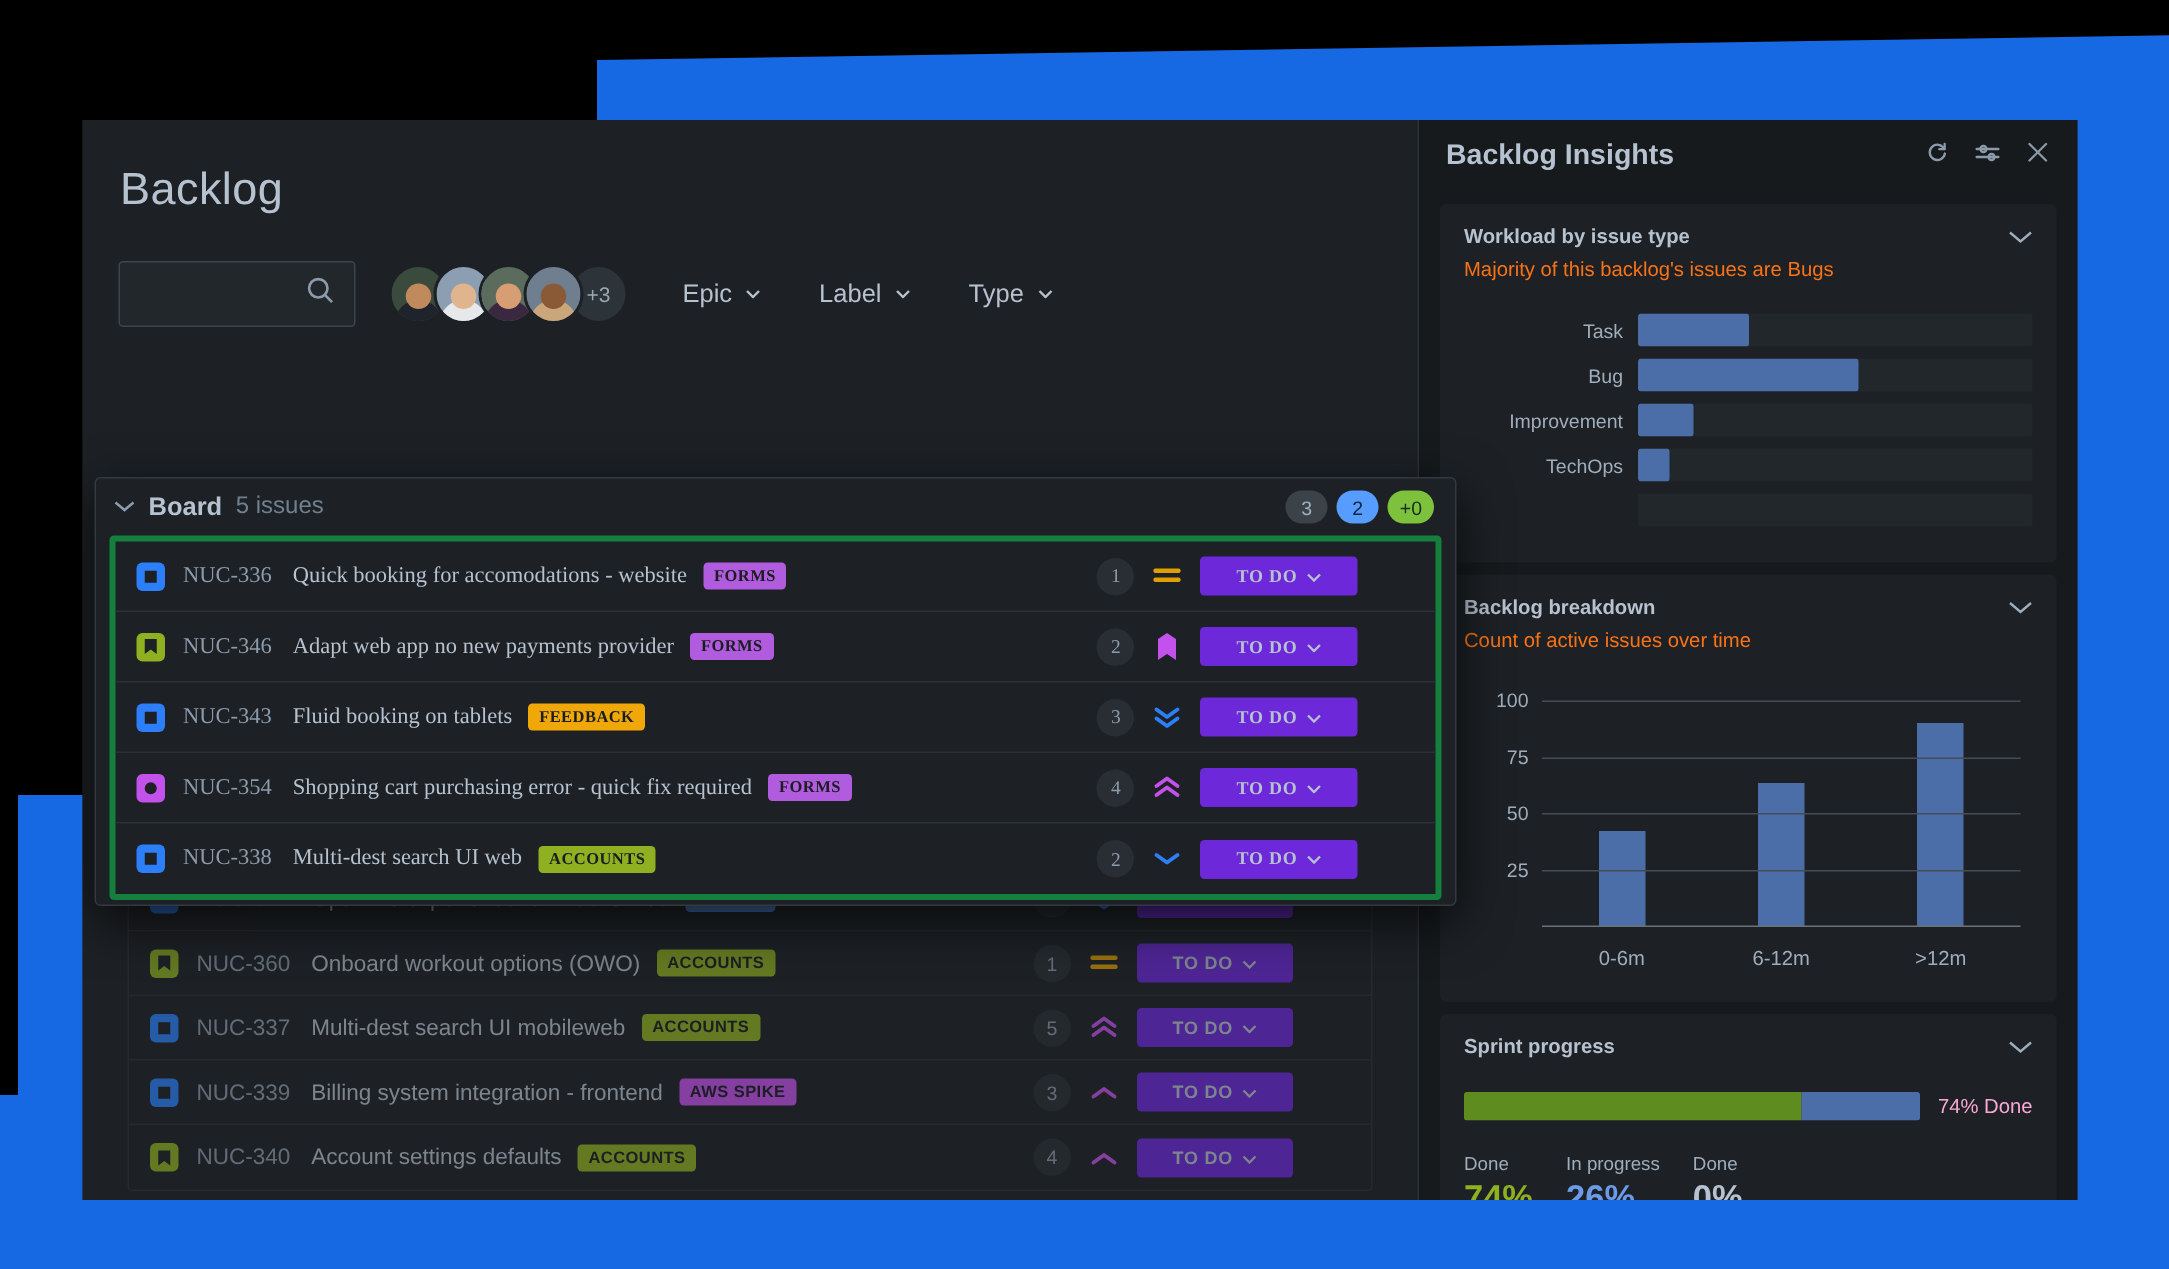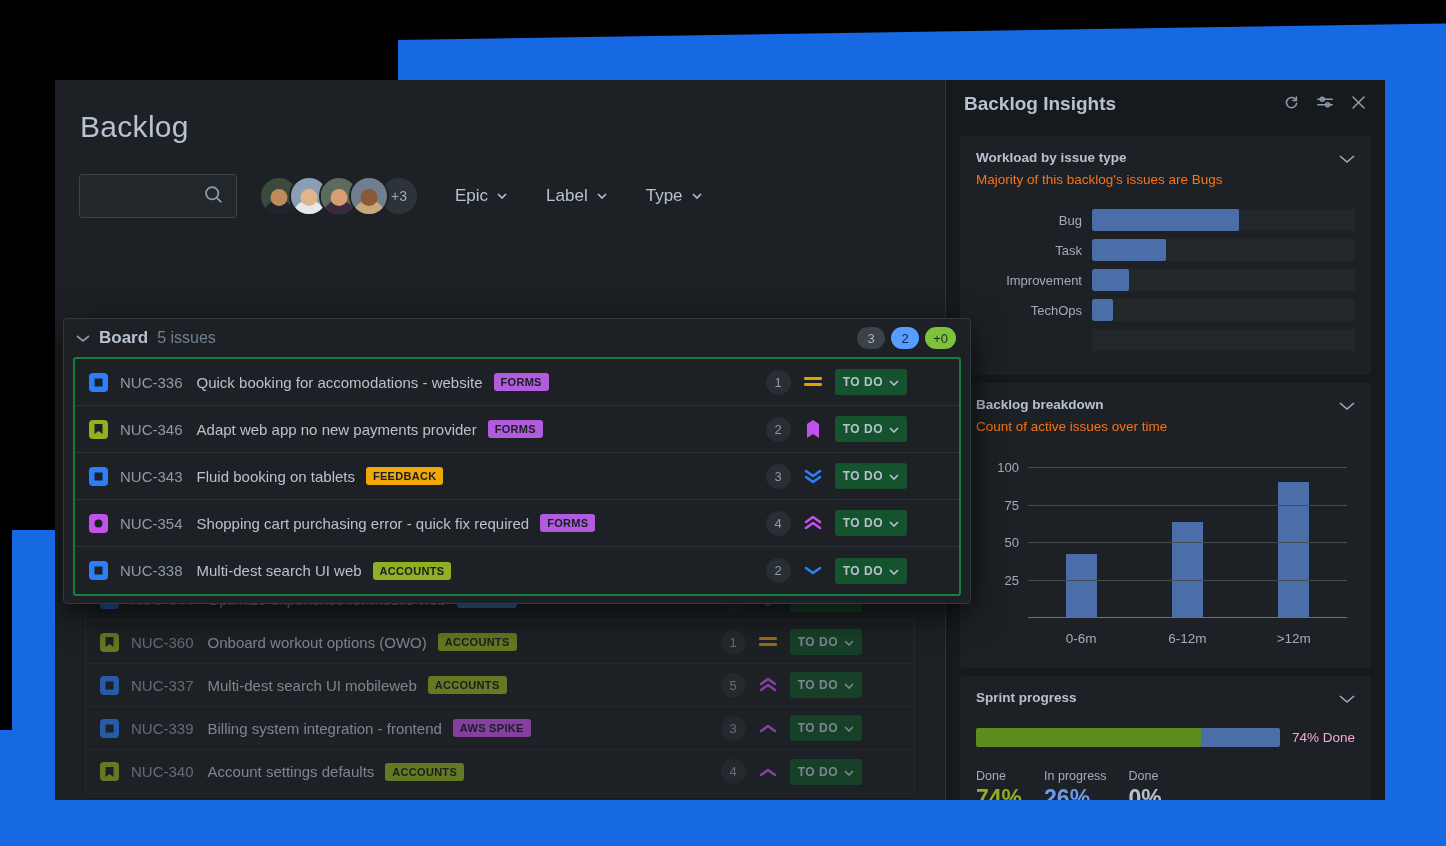--- a/index.html
+++ b/index.html
@@ -125,40 +125,40 @@
     margin-left: 11px; font-size: 11px; font-weight: bold; letter-spacing: .3px;
     padding: 3px 7px; border-radius: 3px; color: #1a1d21; flex: none;
   }
   .row-right { margin-left: auto; display: flex; align-items: center; gap: 11px; flex: none; }
   .pts {
     width: 25px; height: 25px; border-radius: 50%; background: #282e33;
     color: #8c9bab; font-size: 13px; display: flex; align-items: center; justify-content: center;
   }
   .prio { width: 22px; height: 22px; display: flex; align-items: center; justify-content: center; }
   .status {
-    height: 26px; background: #14532d; border-radius: 3px; color: #b6c2cf;
+    height: 26px; background: #6d28d9; border-radius: 3px; color: #b6c2cf;
     font-size: 12px; font-weight: bold; letter-spacing: .5px;
-    display: flex; align-items: center; gap: 6px; padding: 0 8px;
+    display: flex; align-items: center; gap: 6px; padding: 0 24px;
   }
   .assignee {
     width: 27px; height: 27px; border-radius: 50%; overflow: hidden; position: relative; flex: none;
   }
 
   
   .dim { opacity: .62; }
 
   
   .board-panel {
     position: absolute; left: 8px; top: 238px; width: 908px; height: 286px;
     background: #1d2125; border: 1px solid #323941; border-radius: 4px;
     box-shadow: 0 10px 34px rgba(0,0,0,.72);
     z-index: 6;
   }
   .board-head { display: flex; align-items: center; height: 38px; padding: 0 14px 0 6px; }
-  .board-table { margin: 0 9px; border: 2px solid #15803d; border-radius: 3px; overflow: hidden; }
+  .board-table { margin: 0 9px; border: 4px solid #15803d; border-radius: 3px; overflow: hidden; font-family: Liberation Serif, serif; }
   .board-table .issue-row { height: 47px; }
 
   
   .ins-head {
     display: flex; align-items: center; height: 48px; padding: 17px 18px; gap: 0;
   }
   .ins-title { font-size: 19px; font-weight: bold; color: #b6c2cf; }
   .ins-actions { margin-left: auto; display: flex; gap: 16px; align-items: center; }
   .ins-actions svg { stroke: #8c9bab; fill: none; stroke-width: 1.8; }
   .card {
@@ -669,29 +669,29 @@
             <div class="card-sub">Majority of this backlog's issues are Bugs</div>
           </div>
           <span class="card-caret">
             <svg width="16" height="10" viewBox="0 0 16 10">
                 <path d="M1 2l7 6 7-6" stroke="#9fadbc" stroke-width="1.6" fill="none"></path>
               </svg>
           </span>
         </div>
         <div class="wl-rows" id="workload-rows">
             <div class="wl-row">
+              <div class="wl-label">Task</div>
+              <div class="wl-track">
+                <div class="wl-fill" style="width: 28%; background: rgb(76, 110, 168);"></div>
+              </div>
+            </div>
+            <div class="wl-row">
               <div class="wl-label">Bug</div>
               <div class="wl-track">
                 <div class="wl-fill" style="width: 56%; background: rgb(76, 110, 168);"></div>
-              </div>
-            </div>
-            <div class="wl-row">
-              <div class="wl-label">Task</div>
-              <div class="wl-track">
-                <div class="wl-fill" style="width: 28%; background: rgb(76, 110, 168);"></div>
               </div>
             </div>
             <div class="wl-row">
               <div class="wl-label">Improvement</div>
               <div class="wl-track">
                 <div class="wl-fill" style="width: 14%; background: rgb(76, 110, 168);"></div>
               </div>
             </div>
             <div class="wl-row">
               <div class="wl-label">TechOps</div>

